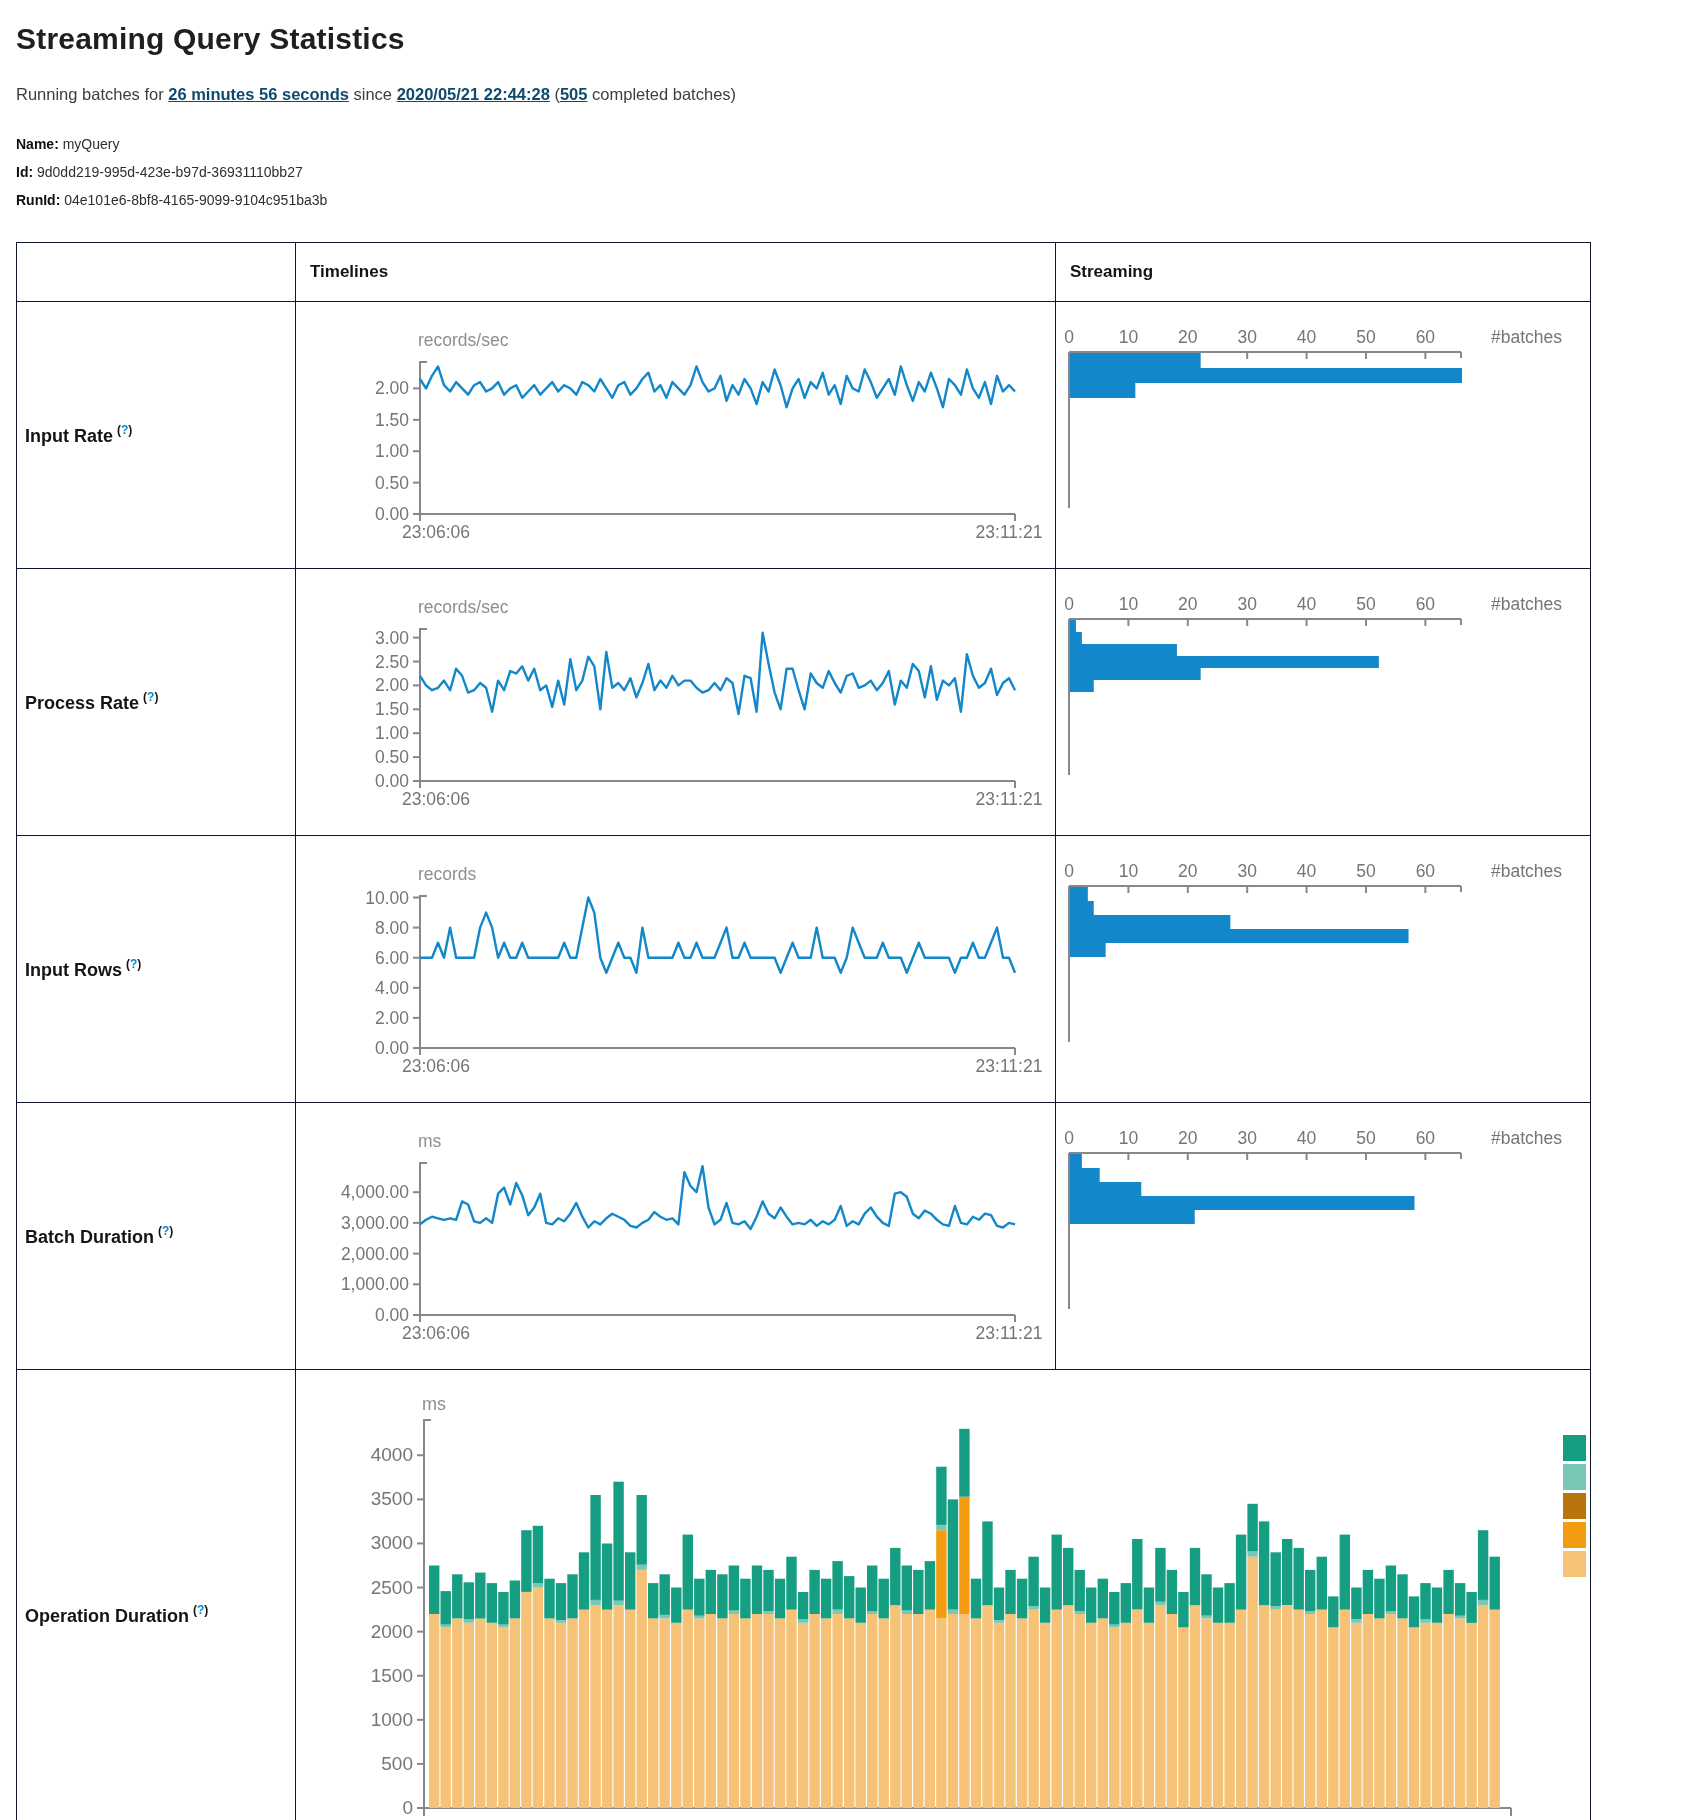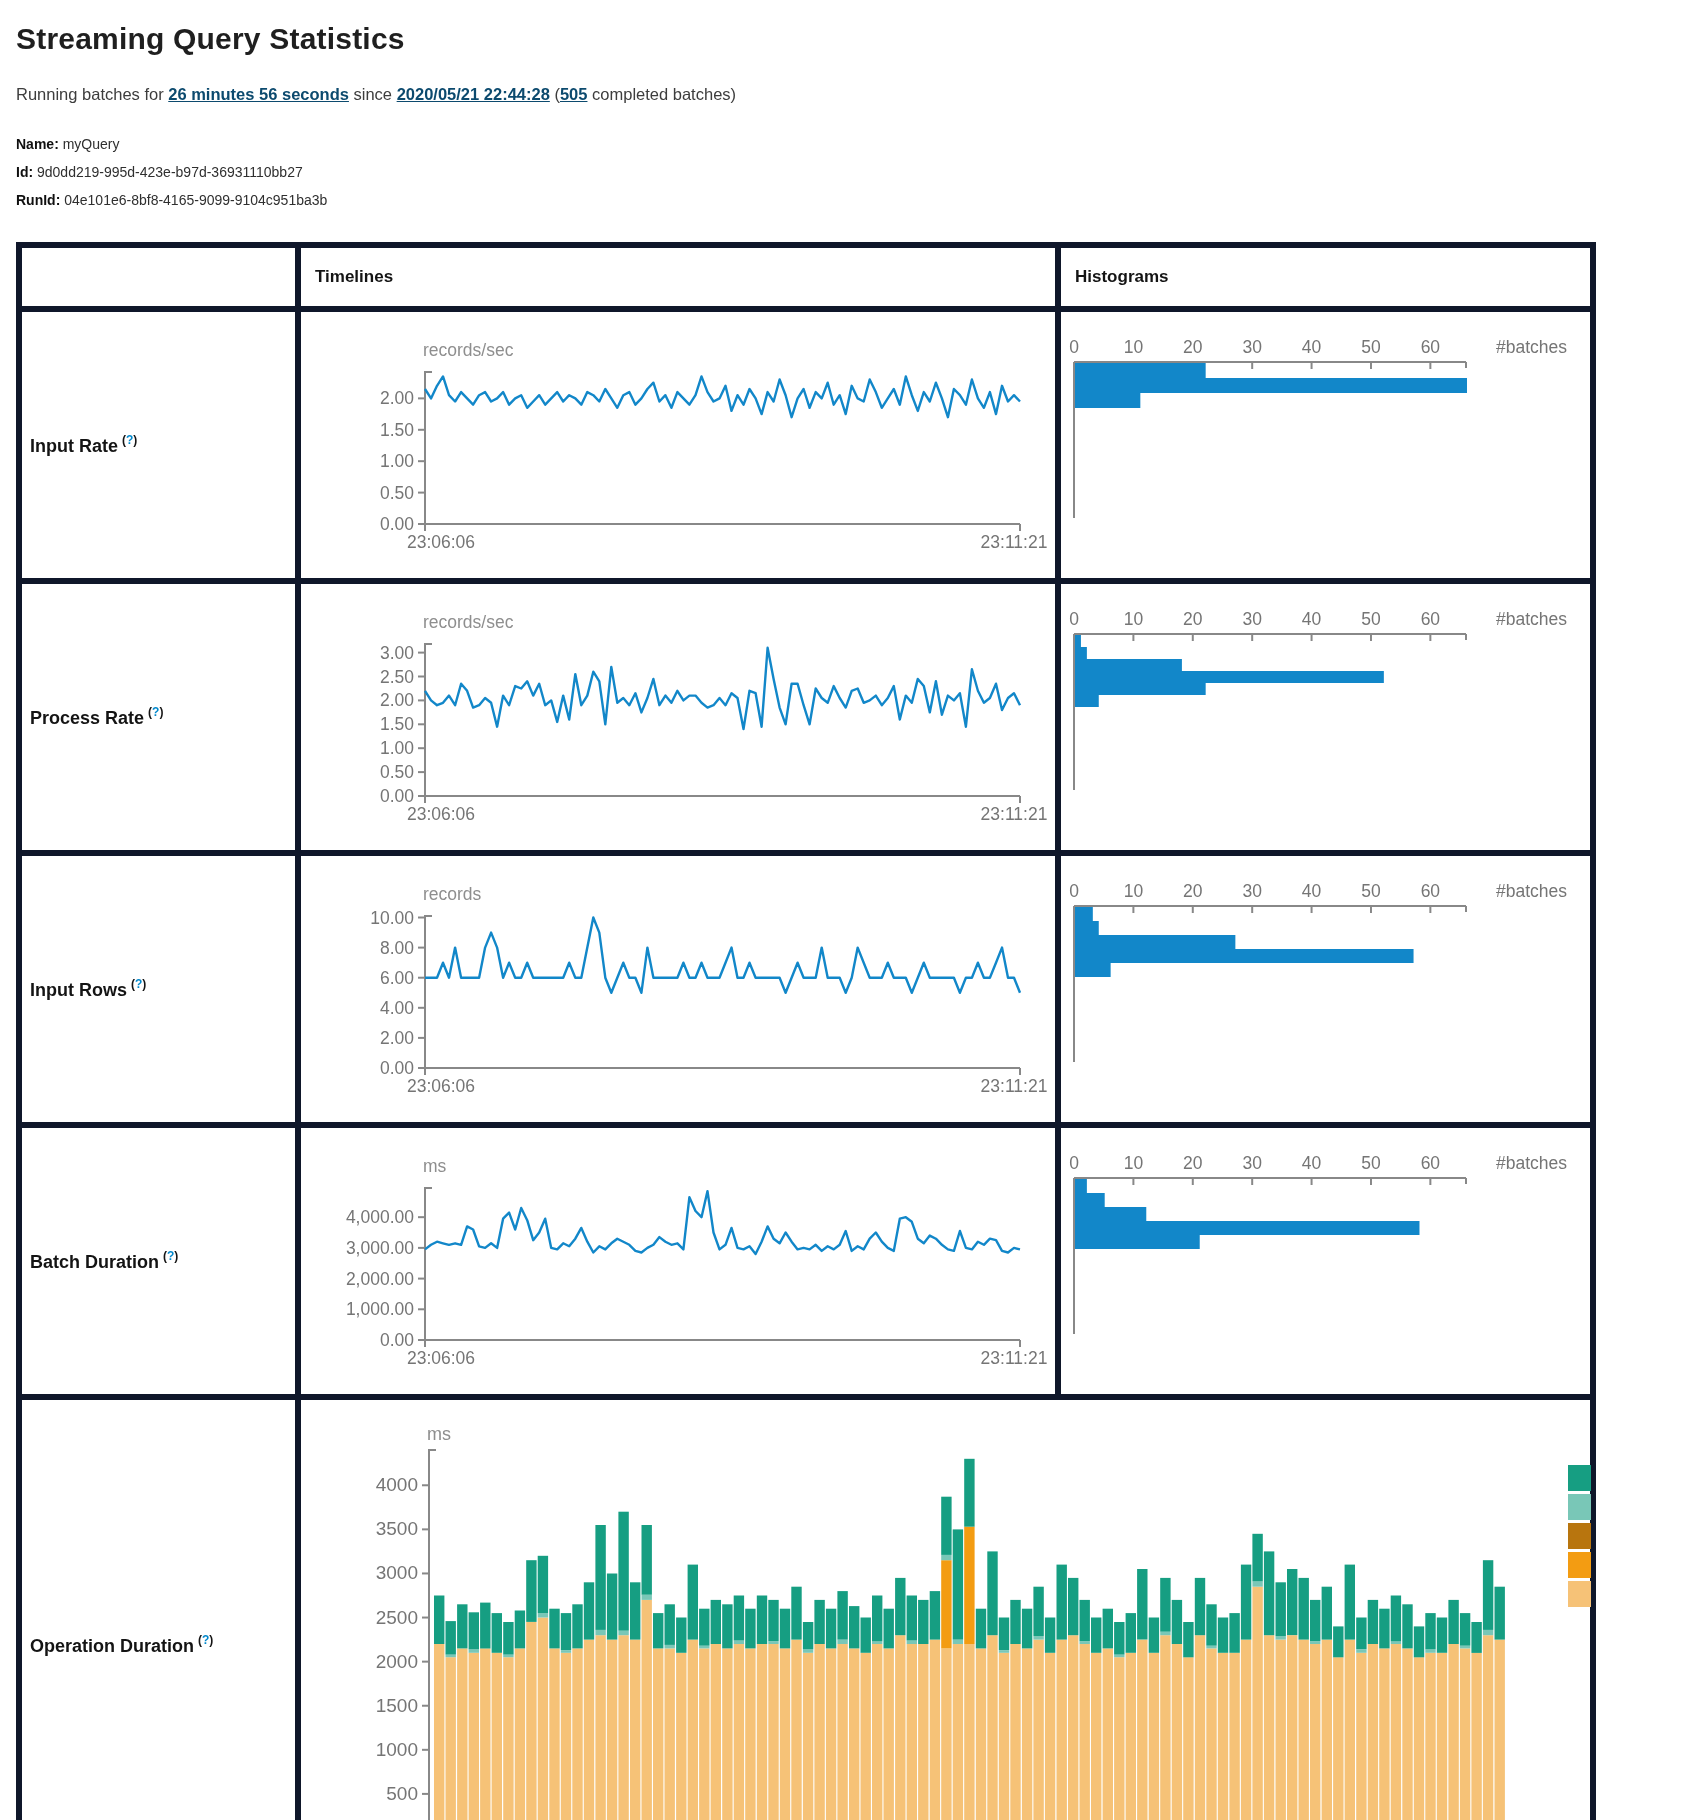--- a/index.html
+++ b/index.html
@@ -4,21 +4,21 @@
 <style>
   html,body{margin:0;padding:0;background:#ffffff;}
   body{width:1693px;height:1820px;font-family:"Liberation Sans",sans-serif;color:#1c1c1c;overflow:hidden;}
   .page{padding:12px 16px 0 16px;}
   .page-title{font-size:30px;font-weight:bold;margin:10px 0 29px 0;color:#1f1f1f;letter-spacing:0.2px;}
   .subtitle{font-size:16.5px;color:#3d3d3d;}
   .subtitle .b{font-weight:bold;color:#0c4a6e;text-decoration:underline;}
   .meta{margin-top:26px;font-size:14px;line-height:28px;color:#2f2f2f;}
   .meta .lbl{font-weight:bold;color:#101010;}
   table.stats{margin-top:28px;border-collapse:collapse;width:1574px;table-layout:fixed;background:#fff;}
-  .stats th,.stats td{border:6px solid #0f172a;}
+  .stats th,.stats td{border:1px solid #0f172a;}
   .stats th{font-size:17px;font-weight:bold;text-align:left;padding:19px 14px;color:#141414;}
   td.rowlabel{font-size:18px;font-weight:bold;color:#141414;padding-left:8px;vertical-align:middle;}
   sup.help{font-size:12px;font-weight:bold;position:relative;top:-1px;margin-left:4px;color:#141414;cursor:pointer;}
   sup.help .q{color:#0088cc;}
   td.chartcell{padding:20px 0 0 0;vertical-align:top;height:246px;}
   tr.oprow td.chartcell{height:470px;}
   svg{display:block;}
   svg text{font-family:"Liberation Sans",sans-serif;}
 </style>
 </head>
@@ -38,21 +38,21 @@
   <table class="stats">
     <colgroup>
         <col style="width:279px">
         <col style="width:760px">
         <col style="width:535px">
       </colgroup>
     <thead>
       <tr>
         <th></th>
         <th>Timelines</th>
-        <th>Histograms</th>
+        <th>Streaming</th>
       </tr>
     </thead>
     <tbody>
       <tr>
         <td class="rowlabel"><span>Input Rate</span><sup class="help"><span>(</span><span class="q">?</span><span>)</span></sup></td>
         <td class="chartcell">
             <svg width="758" height="240">
               <text x="122" y="24" font-size="17.5" fill="#8e8e8e">records/sec</text>
               <path d="M 131 40 H 124 V 192 M 124 192 H 719 M 124 192 v 7 M 719 192 v 7" stroke="#888888" stroke-width="2" fill="none"></path>
               <line x1="117" y1="66.3801652892562" x2="124" y2="66.3801652892562" stroke="#888888" stroke-width="2"></line>

